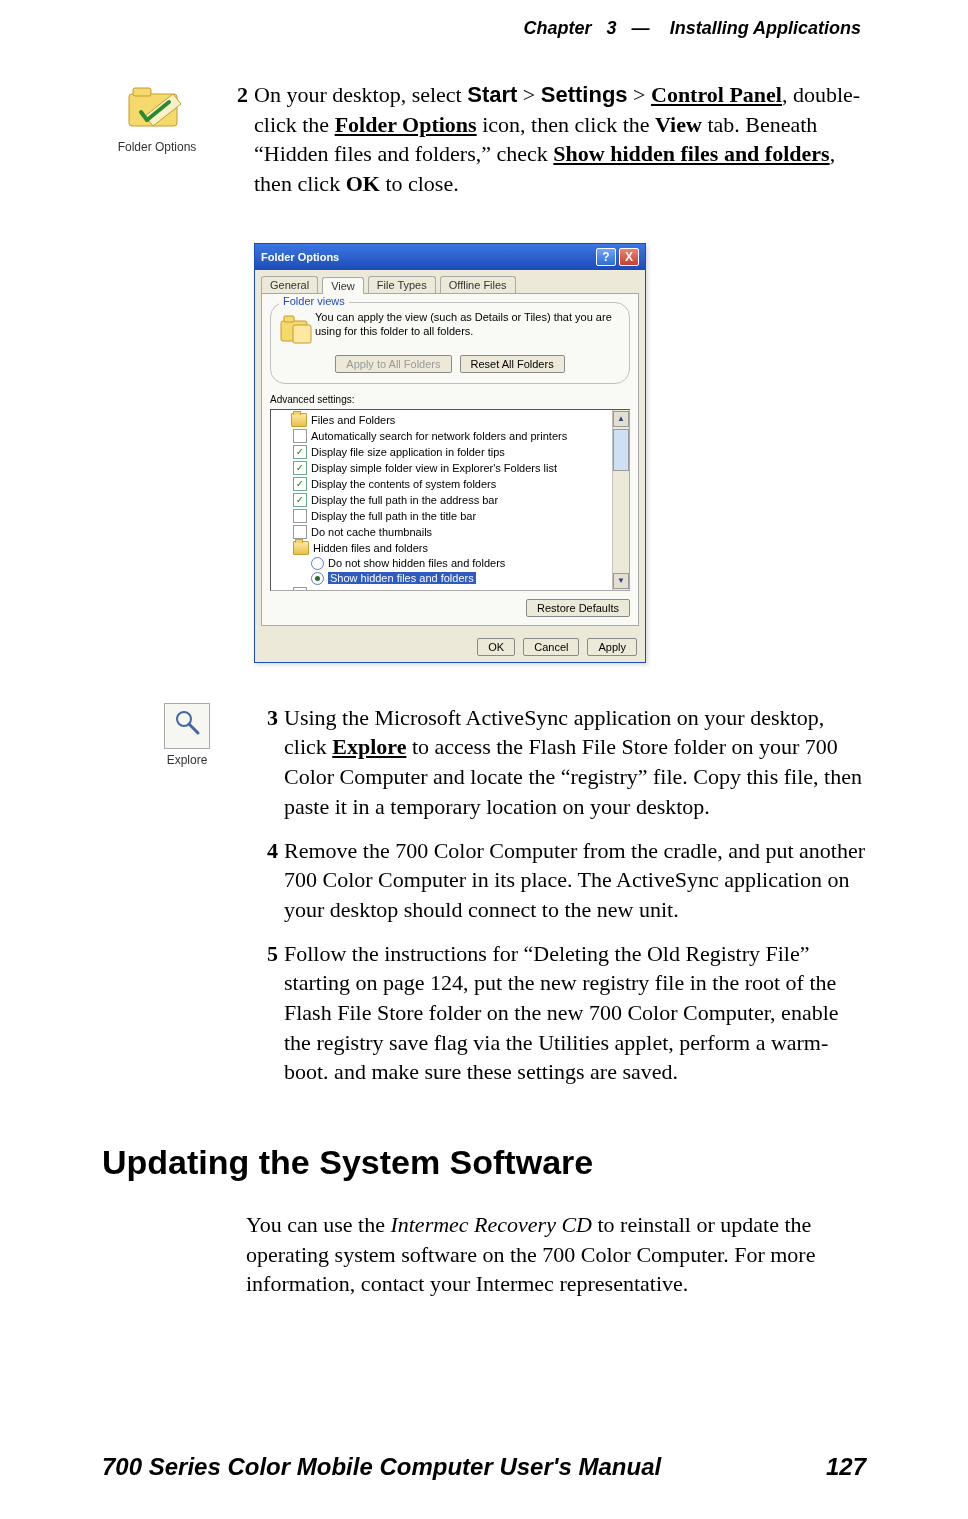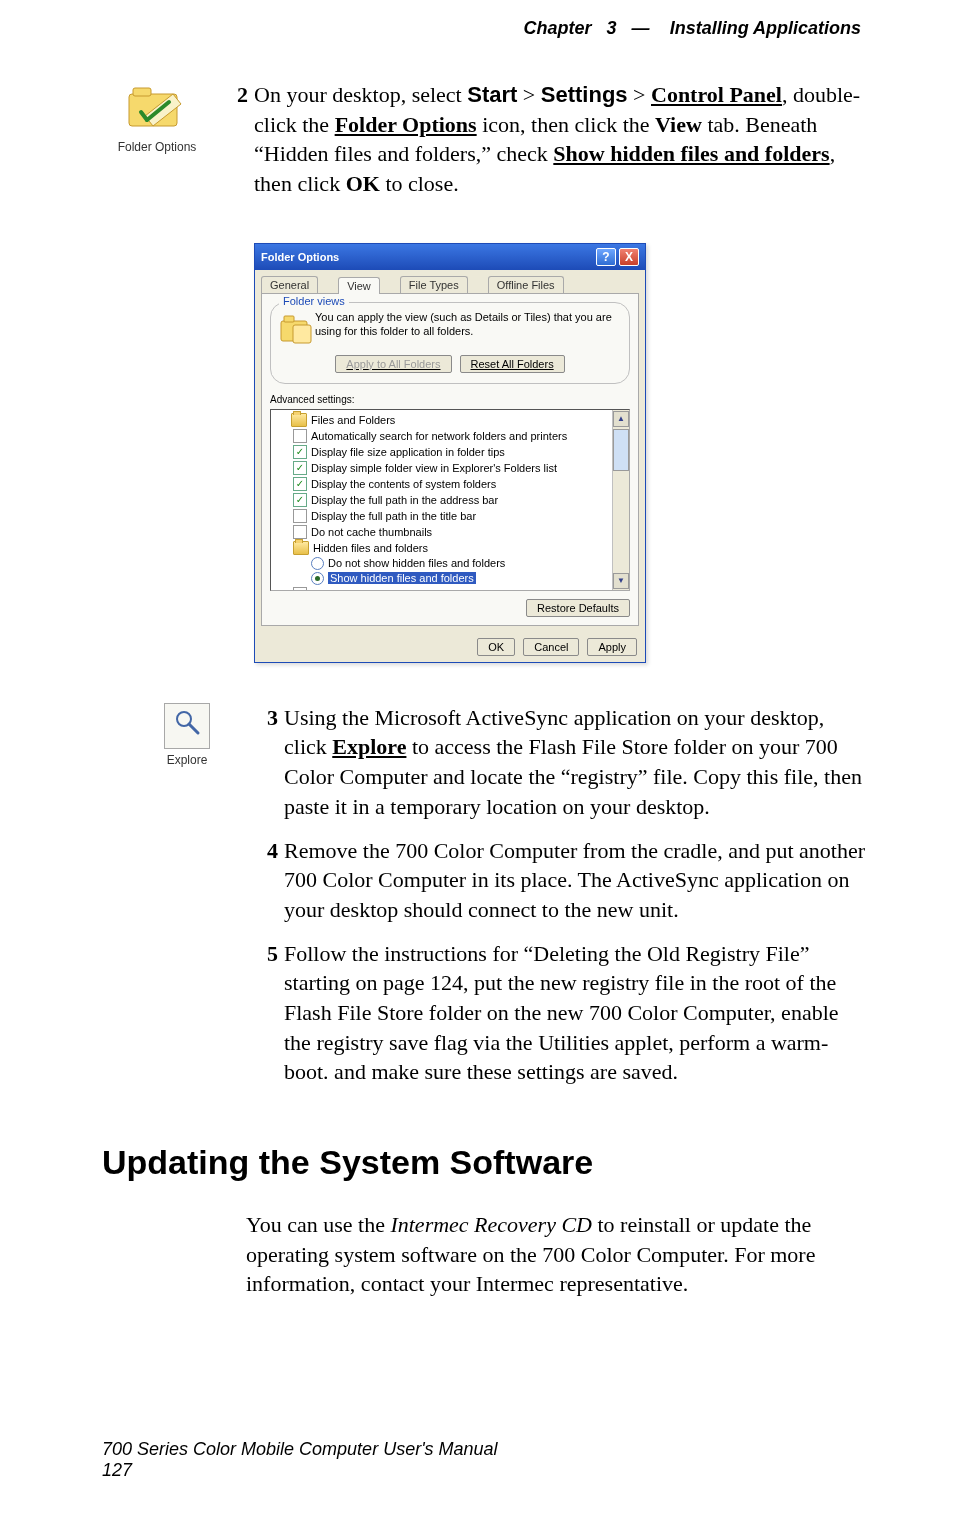--- a/index.html
+++ b/index.html
@@ -26,26 +26,25 @@
     font-weight: 700;
     font-style: italic;
     font-size: 18px;
   }
   .footer {
     position: absolute;
     bottom: 38px;
     left: 102px;
     right: 102px;
     font-family: "Trebuchet MS", Verdana, Arial, sans-serif;
-    font-weight: 400;
+    font-weight: 700;
     font-style: italic;
-    font-size: 18px;
+    font-size: 24px;
     display: flex;
     justify-content: space-between;
-    flex-direction: column;
   }
 
   .content {
     position: absolute;
     top: 80px;
     left: 102px;
     right: 102px;
     bottom: 80px;
   }
 
@@ -113,42 +112,42 @@
   .titlebar .tbtns { display:flex; gap:3px; }
   .tbtn {
     width:18px; height:16px; border:1px solid #fff; border-radius:2px;
     display:flex; align-items:center; justify-content:center;
     font-weight:700; font-size:12px;
   }
   .tbtn.help { background: linear-gradient(#6ea6ff,#2f6dd3); color:#fff; }
   .tbtn.close { background: linear-gradient(#f08070,#c8402a); color:#fff; }
 
   .tabbar {
-    display:flex; gap:20px; padding: 6px 6px 0 6px; background:#ece9d8;
+    display:flex; gap:4px; padding: 6px 6px 0 6px; background:#ece9d8;
   }
   .tab {
     border:1px solid #a9a9a9; border-bottom:none;
     padding: 2px 8px; background:#ece9d8; border-radius:3px 3px 0 0;
     font-size:11px; color:#333;
   }
   .tab.active { background:#f9f9f5; font-weight:400; position:relative; top:1px; }
 
   .tabpanel {
     margin: 0 6px 6px 6px;
     background:#f9f9f5;
     border:1px solid #a9a9a9;
     padding: 8px;
   }
 
   .groupbox { border:1px solid #c0c0c0; padding:8px 8px 10px 8px; margin-bottom:10px; position:relative; border-radius:15px;}
   .groupbox .legend { position:absolute; top:-8px; left:8px; background:#f9f9f5; color:#1d4bb7; padding:0 4px; font-size:11px; }
   .fv-row { display:flex; align-items:flex-start; }
   .fv-icon { width:36px; height:36px; flex:0 0 36px; }
   .fv-text { font-size:11px; line-height:1.25; flex:1; }
-  .btnrow { display:flex; gap:8px; justify-content:center; margin-top:8px;text-decoration:underline; }
+  .btnrow { display:flex; gap:8px; justify-content:center; margin-top:8px; }
   .winbtn {
     border:1px solid #8a8a8a; background:#ece9d8; padding:2px 10px; font-size:11px;
     border-radius:2px;
   }
   .winbtn.disabled { color:#9a9a9a; }
 
   .advanced-label { font-size:10px; margin:4px 0 4px 0; display:block; }
   .treebox {
     border:1px inset #a9a9a9; background:#fff; height:180px;
     overflow:hidden; position:relative;

